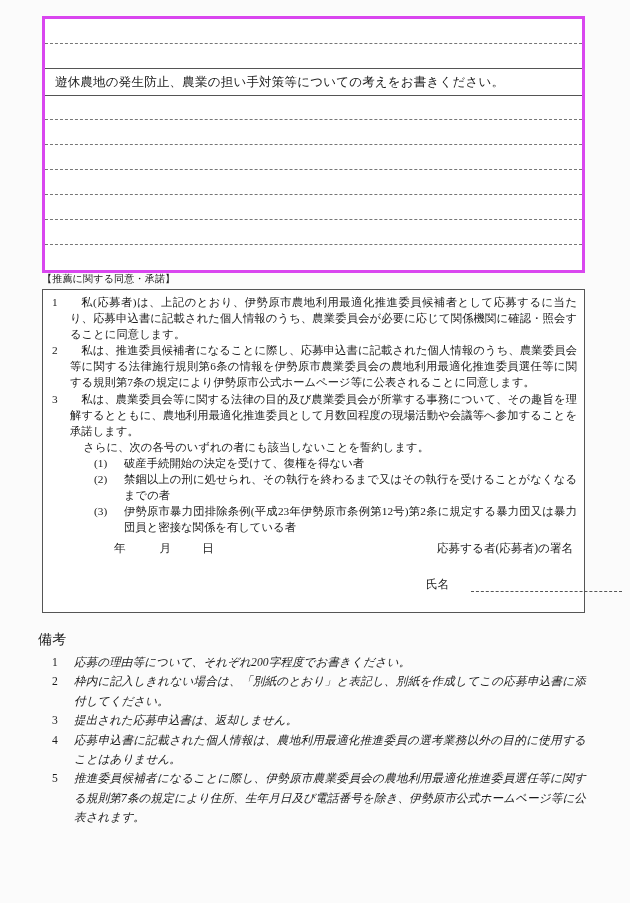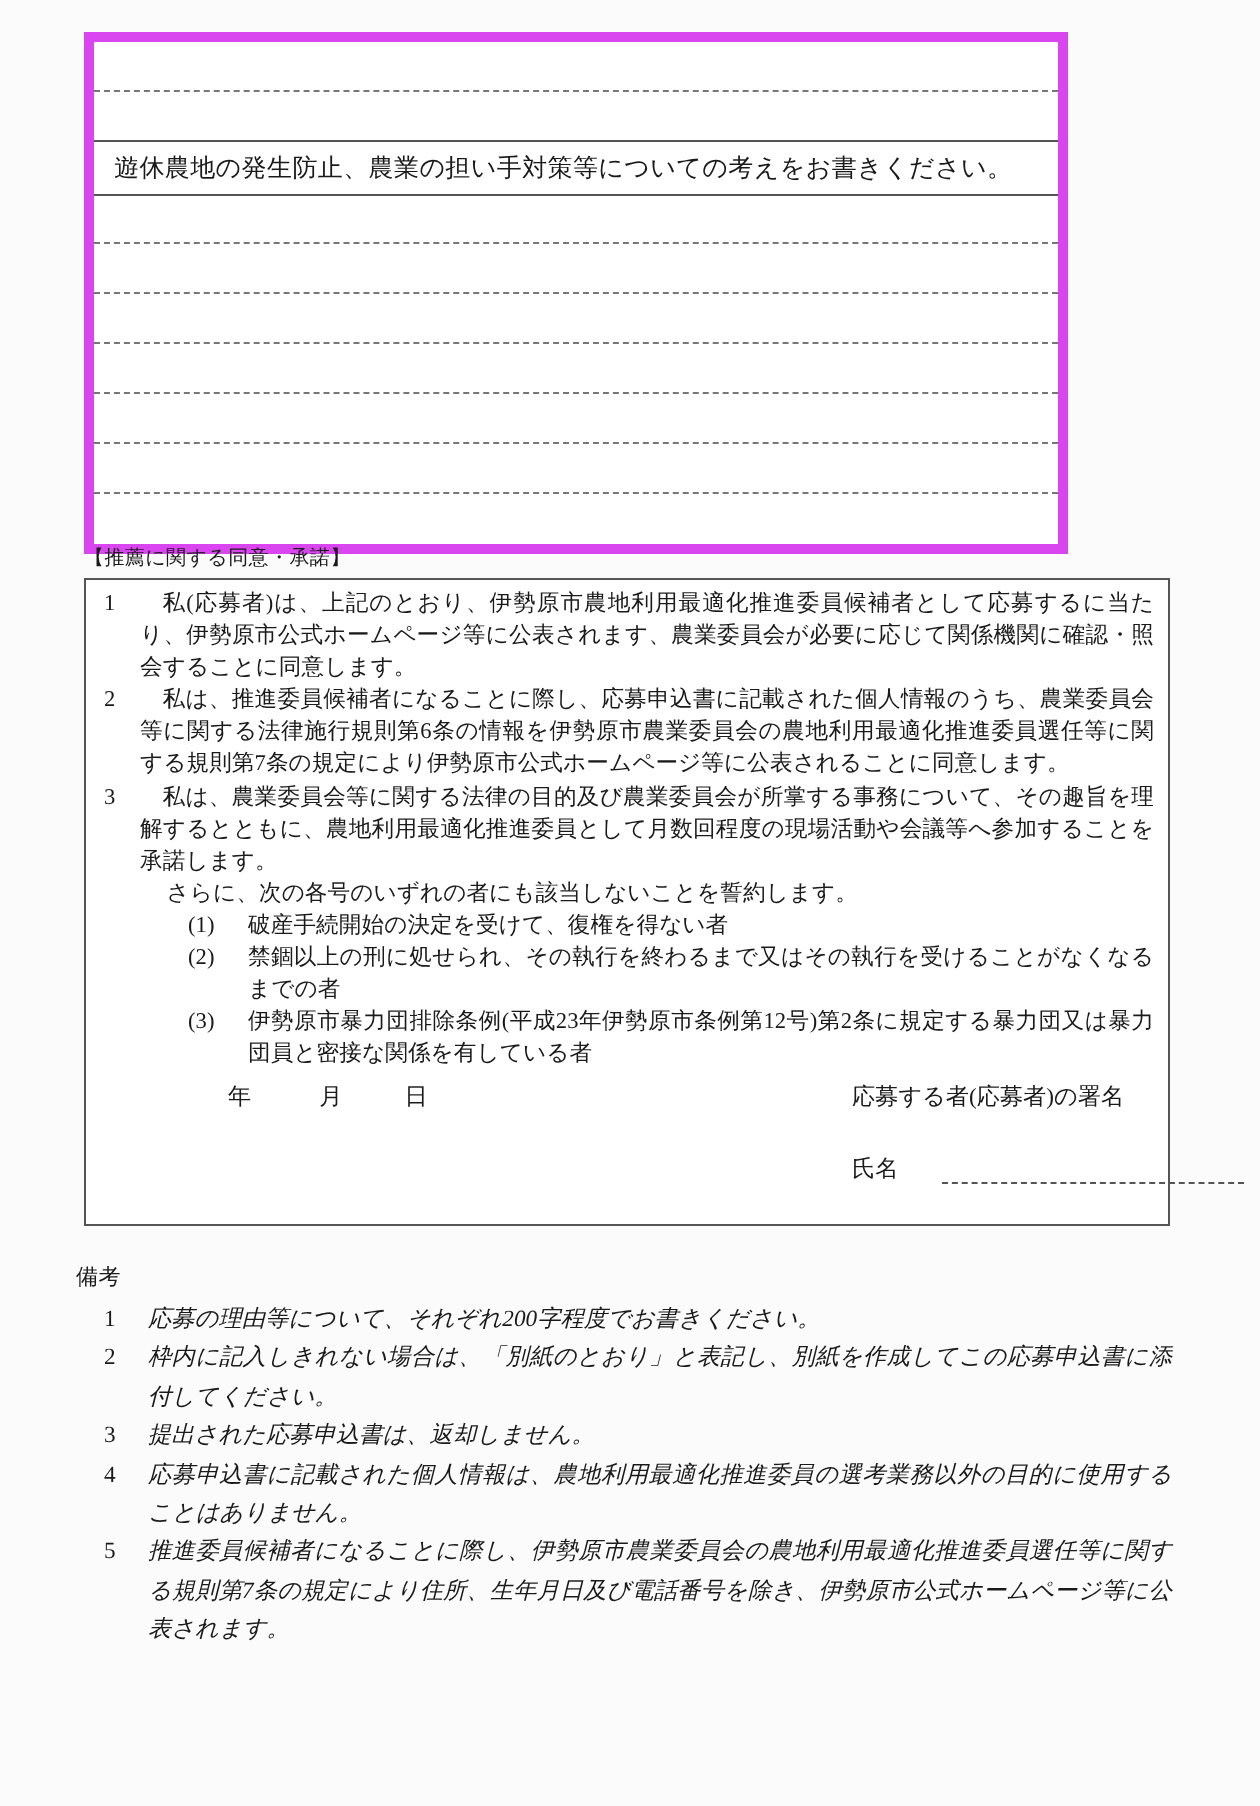--- a/index.html
+++ b/index.html
@@ -20,22 +20,22 @@
   .page {
     position: absolute;
     inset: 0;
   }
 
   
   .write-table {
     position: absolute;
     left: 42px;
     top: 16px;
-    width: 492px;
-    border: 5px solid #d946ef;
+    width: 543px;
+    border: 3px solid #d946ef;
     background: #fff;
     box-sizing: border-box;
   }
   .row {
     box-sizing: border-box;
     height: 25px;
   }
   .row.dashed-bottom {
     border-bottom: 1px dashed #777;
   }
@@ -135,21 +135,21 @@
   }
   .date-row {
     left: 71px;
     top: 0;
   }
   .date-row span { display: inline-block; }
   .date-gap-1 { width: 34px; }
   .date-gap-2 { width: 31px; }
 
   .sign-label {
-    left: 383px;
+    left: 394px;
     top: 0;
   }
   .name-row {
     left: 383px;
     top: 36px;
     display: flex;
     align-items: flex-end;
   }
   .name-label { margin-right: 22px; text-align: center; }
   .name-line {
@@ -160,21 +160,21 @@
   }
 
   
   .remarks {
     position: absolute;
     left: 38px;
     top: 631px;
     width: 560px;
   }
   .remarks-title {
-    font-size: 11px;
+    font-size: 14px;
     letter-spacing: 0.2px;
     margin-bottom: 4px;
   }
   .remark-item {
     display: flex;
     font-size: 11.6px;
     line-height: 19.4px;
     letter-spacing: 0.05px;
     text-align: justify;
     padding-left: 14px;
@@ -206,21 +206,21 @@
     <div class="row dashed-bottom"></div>
     <div class="row"></div>
   </div>
 
   <div class="consent-heading">【推薦に関する同意・承諾】</div>
 
   <div class="consent-box">
 
     <div class="clause">
       <span class="clause-num">1</span>
-      <span class="clause-body">私(応募者)は、上記のとおり、伊勢原市農地利用最適化推進委員候補者として応募するに当たり、伊勢原市公式ホームページ等に公表されます、農業委員会が必要に応じて関係機関に確認・照会することに同意します。</span>
+      <span class="clause-body">私(応募者)は、上記のとおり、伊勢原市農地利用最適化推進委員候補者として応募するに当たり、応募申込書に記載された個人情報のうち、農業委員会が必要に応じて関係機関に確認・照会することに同意します。</span>
     </div>
 
     <div class="clause">
       <span class="clause-num">2</span>
       <span class="clause-body">私は、推進委員候補者になることに際し、応募申込書に記載された個人情報のうち、農業委員会等に関する法律施行規則第6条の情報を伊勢原市農業委員会の農地利用最適化推進委員選任等に関する規則第7条の規定により伊勢原市公式ホームページ等に公表されることに同意します。</span>
     </div>
 
     <div class="clause">
       <span class="clause-num">3</span>
       <span class="clause-body">私は、農業委員会等に関する法律の目的及び農業委員会が所掌する事務について、その趣旨を理解するとともに、農地利用最適化推進委員として月数回程度の現場活動や会議等へ参加することを承諾します。</span>

